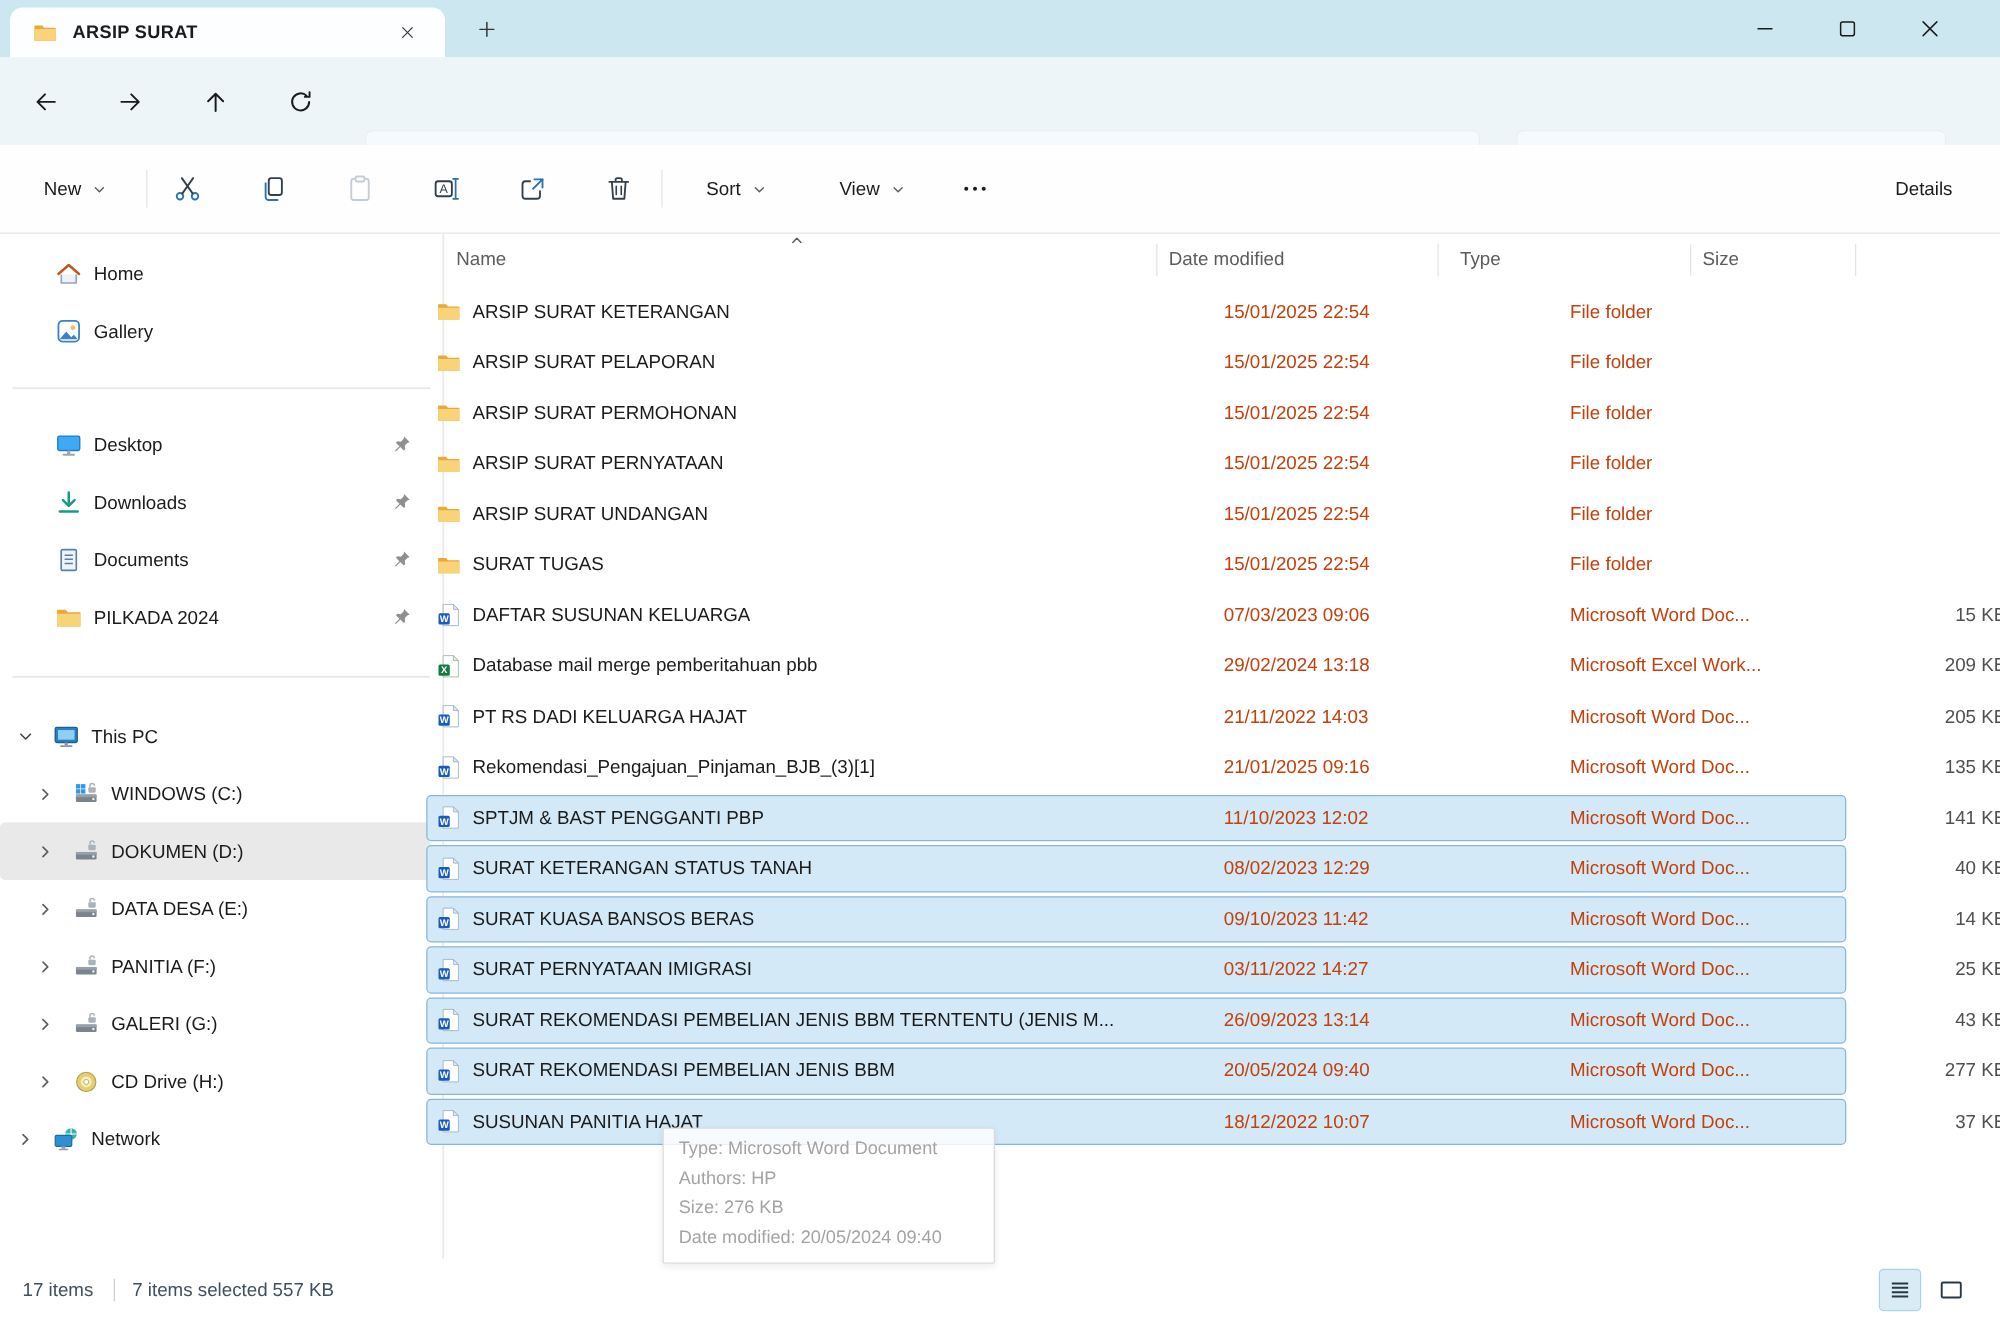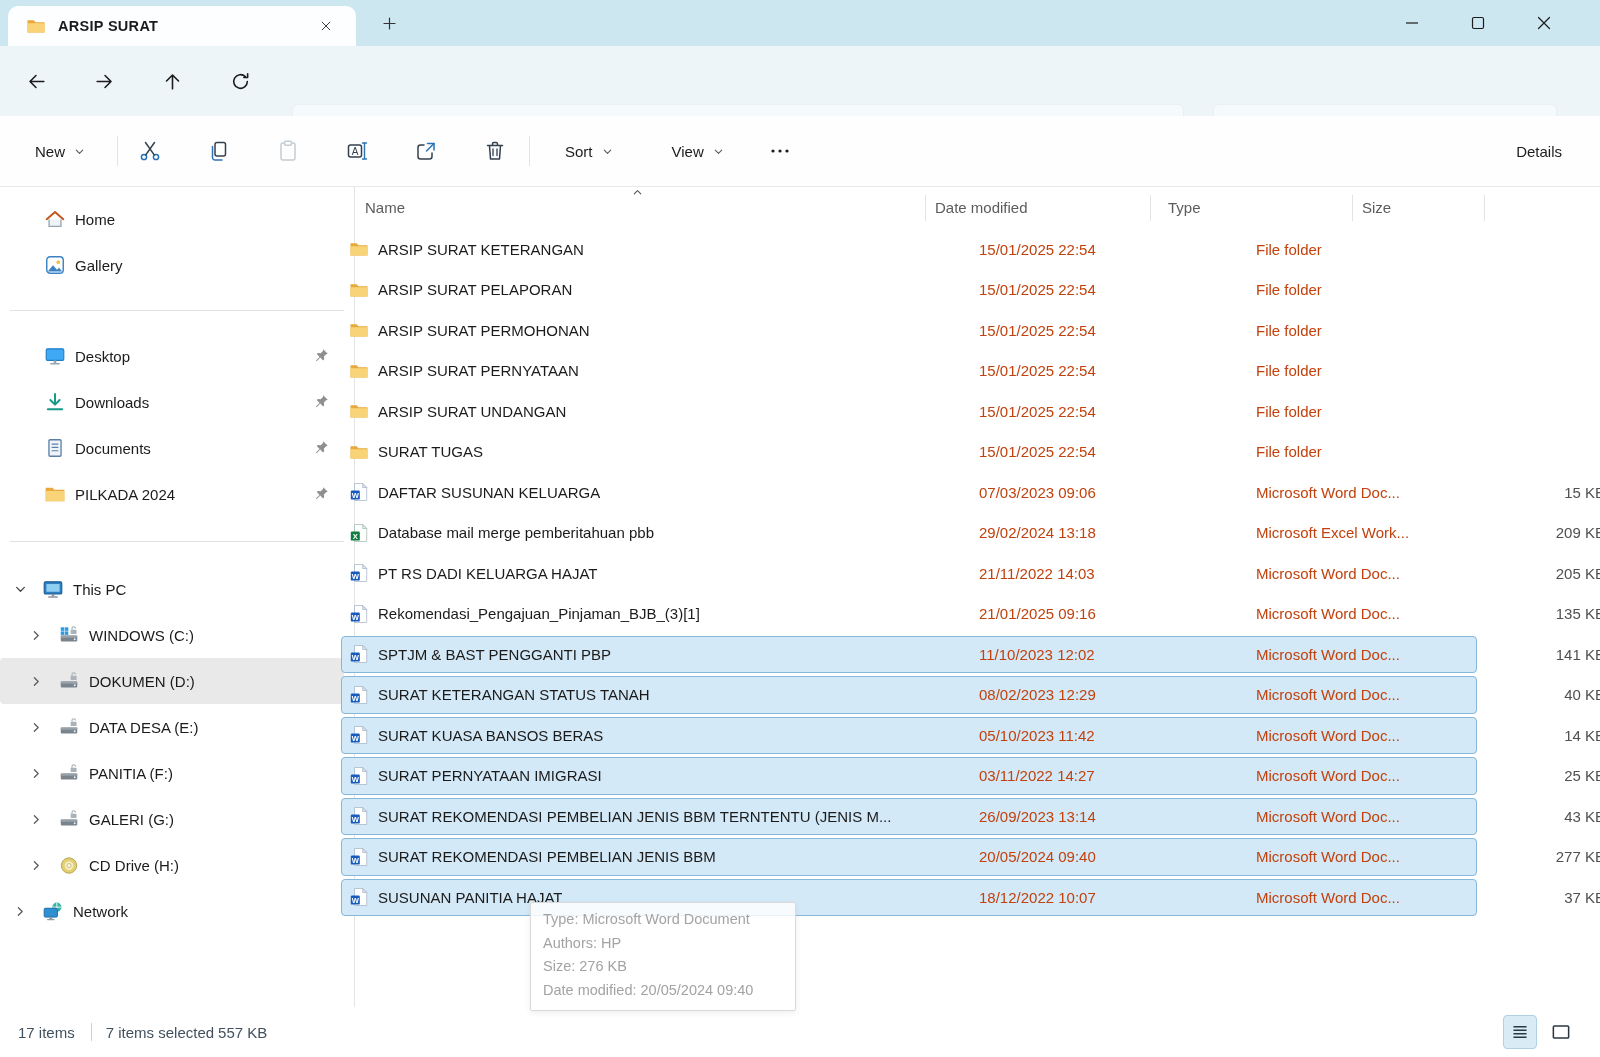--- a/index.html
+++ b/index.html
@@ -830,21 +830,21 @@
             <span class="f-icon">
               <svg viewBox="0 0 20 20">
                 <path d="M5.5 1.5h8.2l4 4v13H5.5z" fill="#fff" stroke="#9fb0c4" stroke-width=".7"></path>
                 <path d="M13.7 1.5l4 4h-4z" fill="#dfe8f2" stroke="#9fb0c4" stroke-width=".7"></path>
                 <rect x="1.8" y="8.6" width="9" height="9" rx="1.2" fill="#185abd"></rect>
                 <text x="6.3" y="15.7" font-size="7.6" font-weight="bold" fill="#fff" text-anchor="middle" font-family="Liberation Sans,sans-serif">W</text>
               </svg>
             </span>
             <span class="f-label">SURAT KUASA BANSOS BERAS</span>
           </div>
-          <div class="c-date">05/10/2023 11:42</div>
+          <div class="c-date">09/10/2023 11:42</div>
           <div class="c-type">Microsoft Word Doc...</div>
           <div class="c-size">14 KB</div>
         </div>
       </div>
       <div class="frow selected">
         <div class="rowbg"></div>
         <div class="rowgrid">
           <div class="c-name">
             <span class="f-icon">
               <svg viewBox="0 0 20 20">

